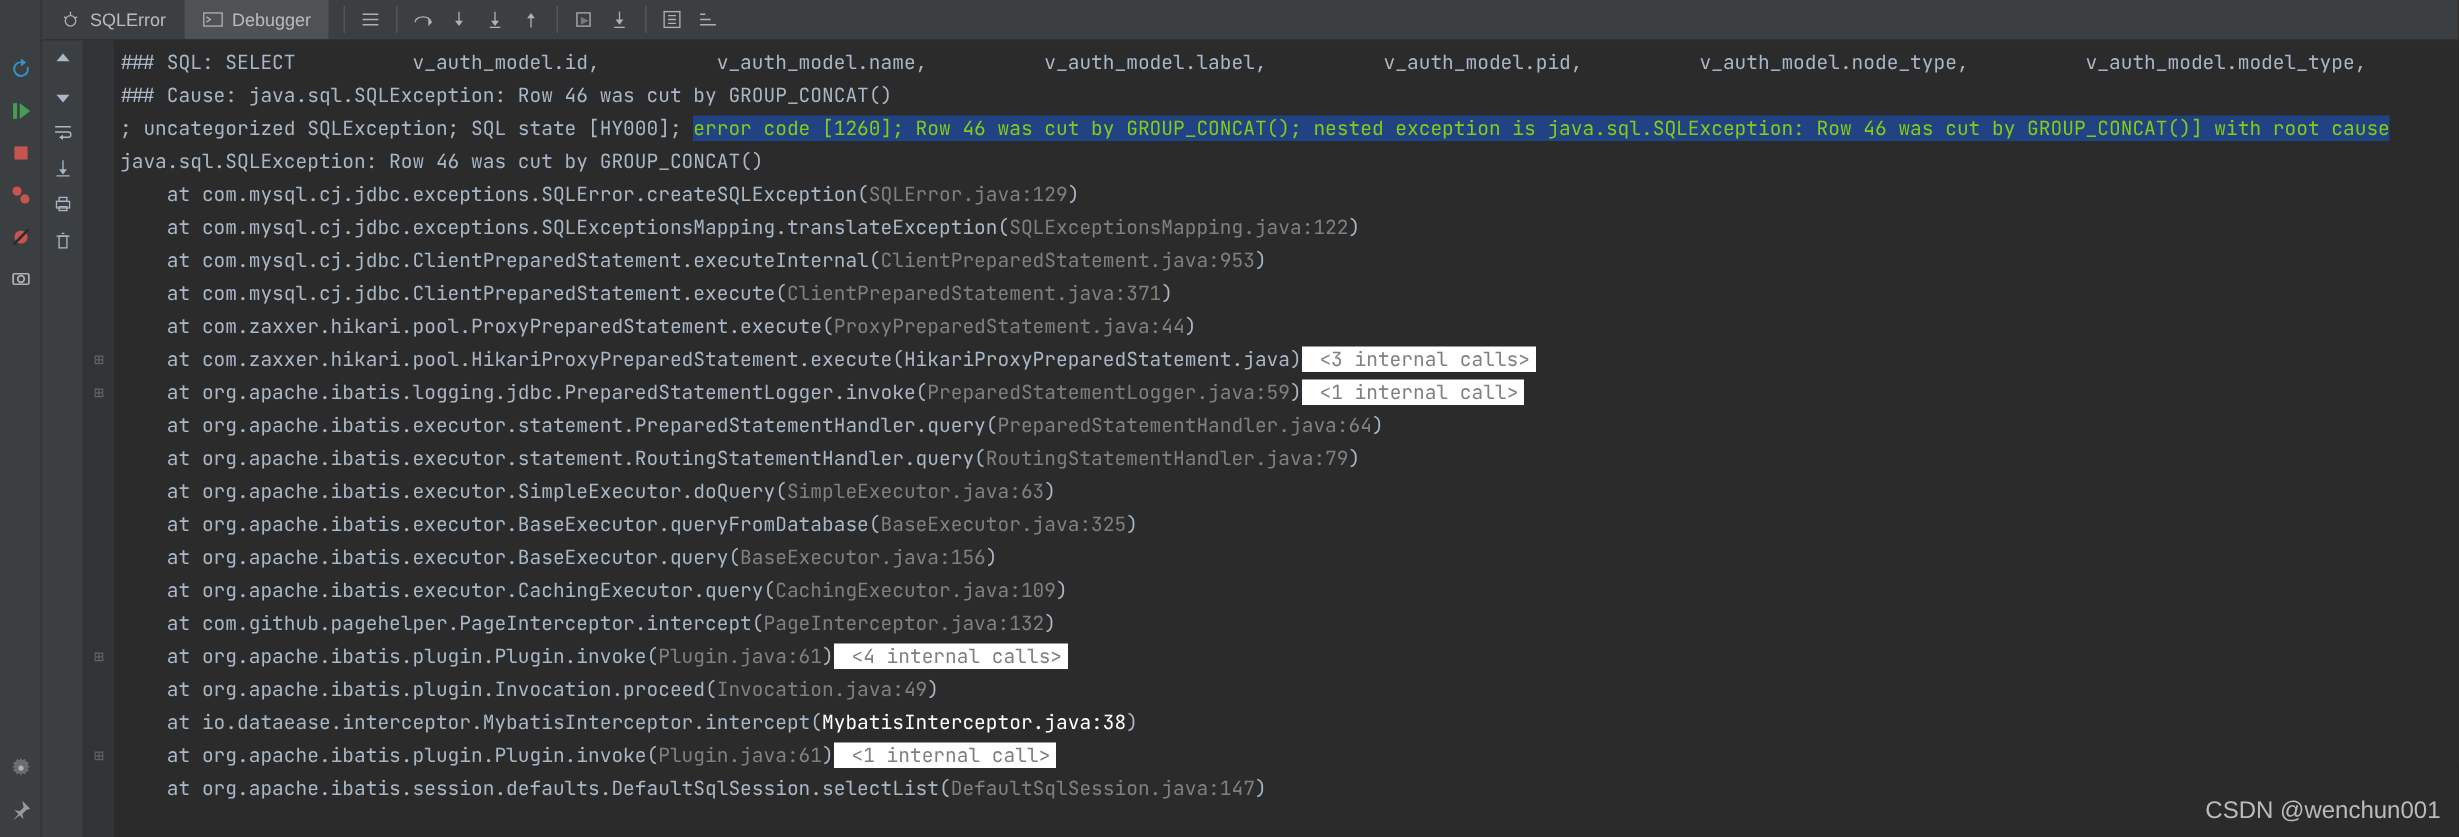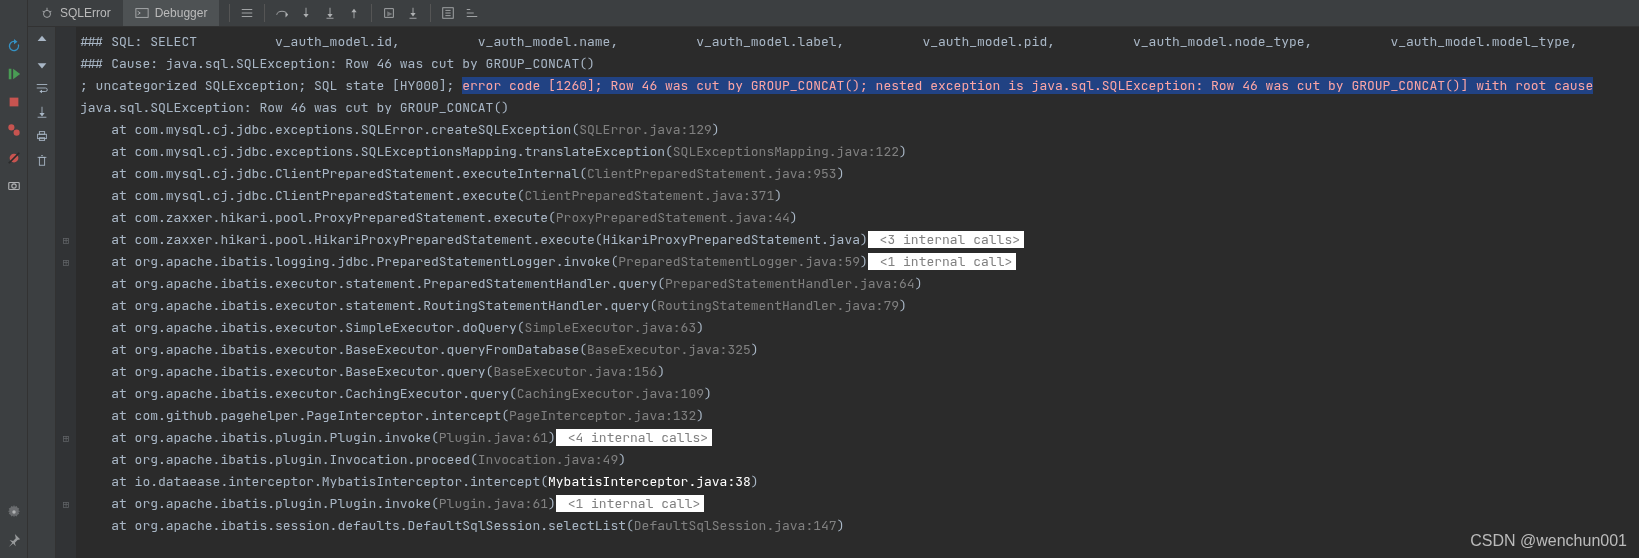--- a/index.html
+++ b/index.html
@@ -20,21 +20,21 @@
   .tbtn{width:22px;height:22px;display:flex;align-items:center;justify-content:center;color:#afb1b3;cursor:pointer}
   .body{flex:1;display:flex;min-height:0}
   .gutter-tools{width:28px;background:#3c3f41;border-right:1px solid #323232;display:flex;flex-direction:column;align-items:center;padding-top:6px;gap:10px}
   .console-wrap{flex:1;display:flex;min-width:0;min-height:0}
   .fold-gutter{width:20px;background:#313335;padding-top:4px}
   .fold-mark{height:22px;display:flex;align-items:center;justify-content:center;color:#606366;font-size:11px;cursor:pointer}
   .console{flex:1;background:#2b2b2b;padding:4px 8px 4px 4px;white-space:pre;overflow:hidden;line-height:22px;min-width:0}
   .line{display:block}
   .link{color:#808080;cursor:pointer}
   .link.blue{color:#ffffff}
-  .hl{background:#214283;color:#fca5a5}
+  .hl{background:#214283;color:#84cc16}
   .badge{background:#ffffff;color:#808080;padding:0 4px}
   .watermark{position:absolute;right:12px;bottom:8px;color:#d4d4d4;font-family:"Segoe UI",sans-serif;font-size:16px;opacity:.85}
   svg{width:14px;height:14px;display:block}
 </style>
 </head>
 <body>
 
 <div class="root">
 
   <div class="left-rail">

